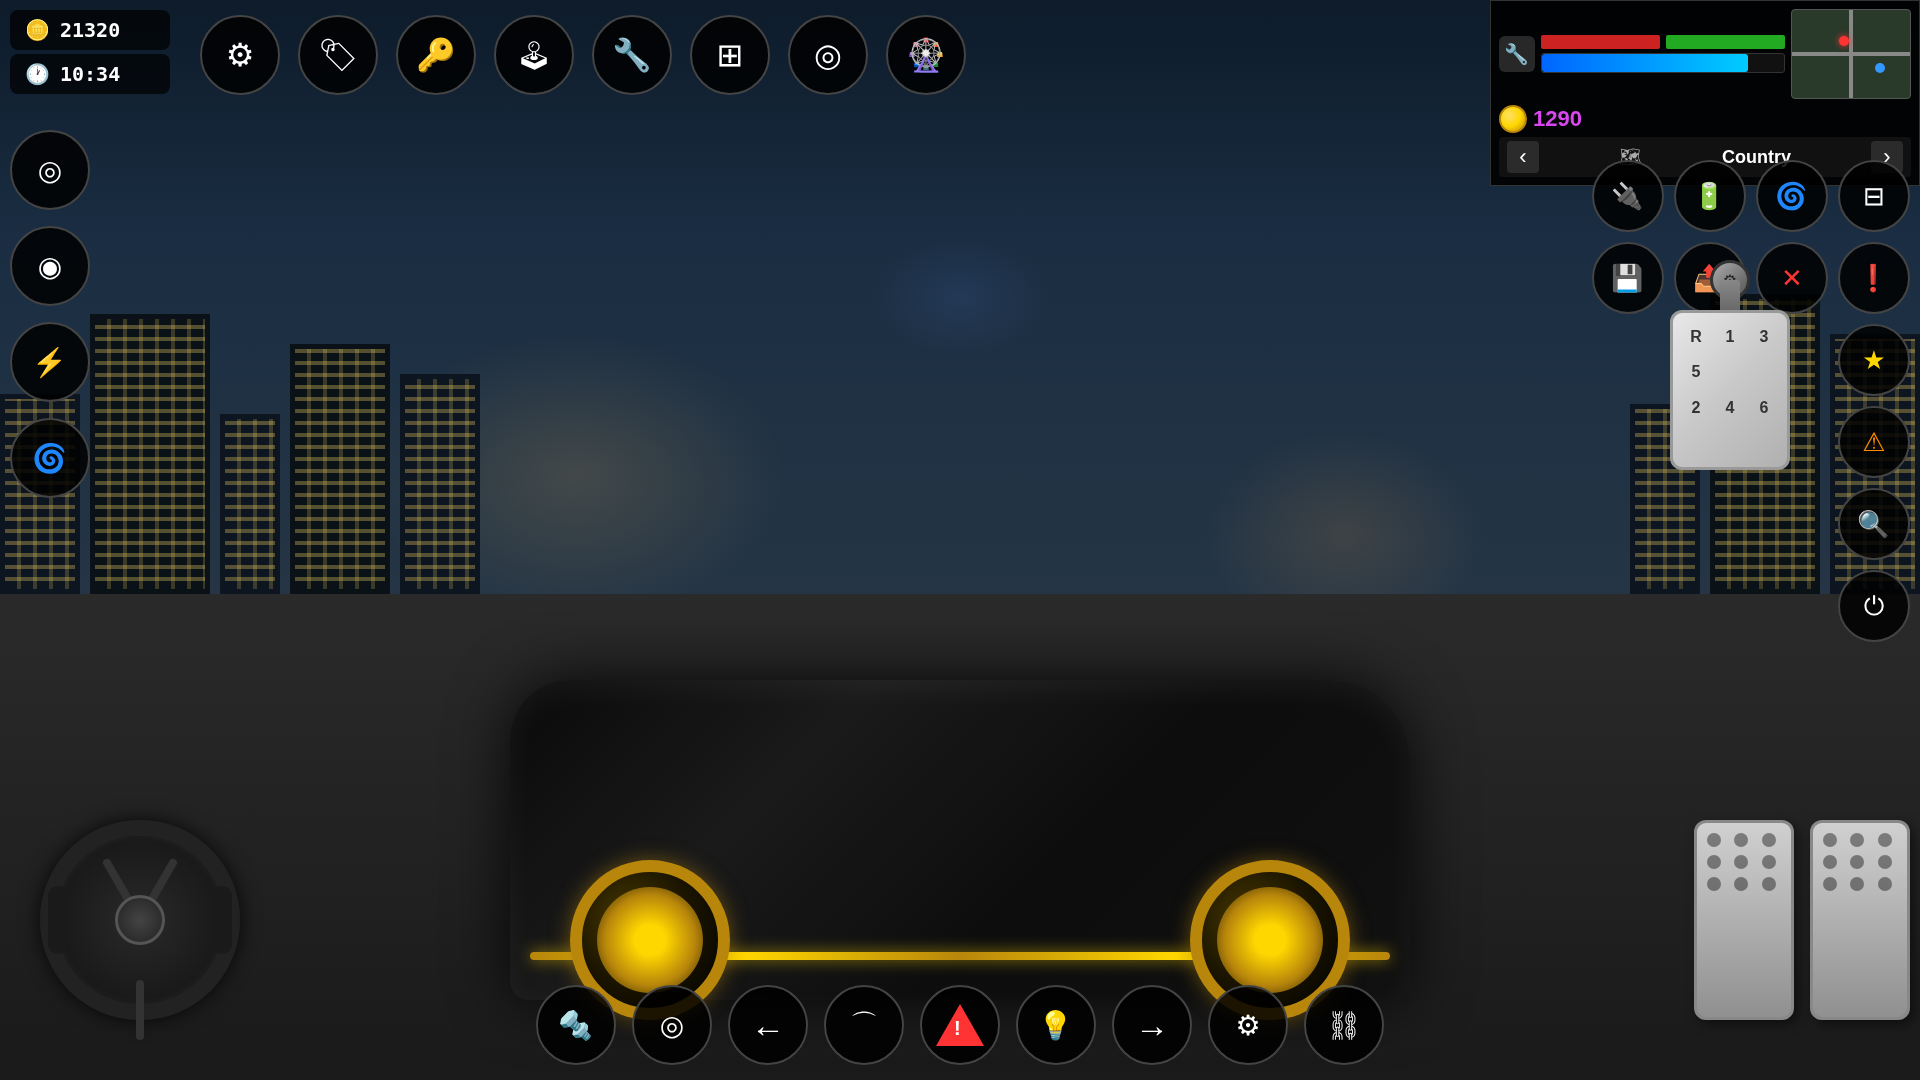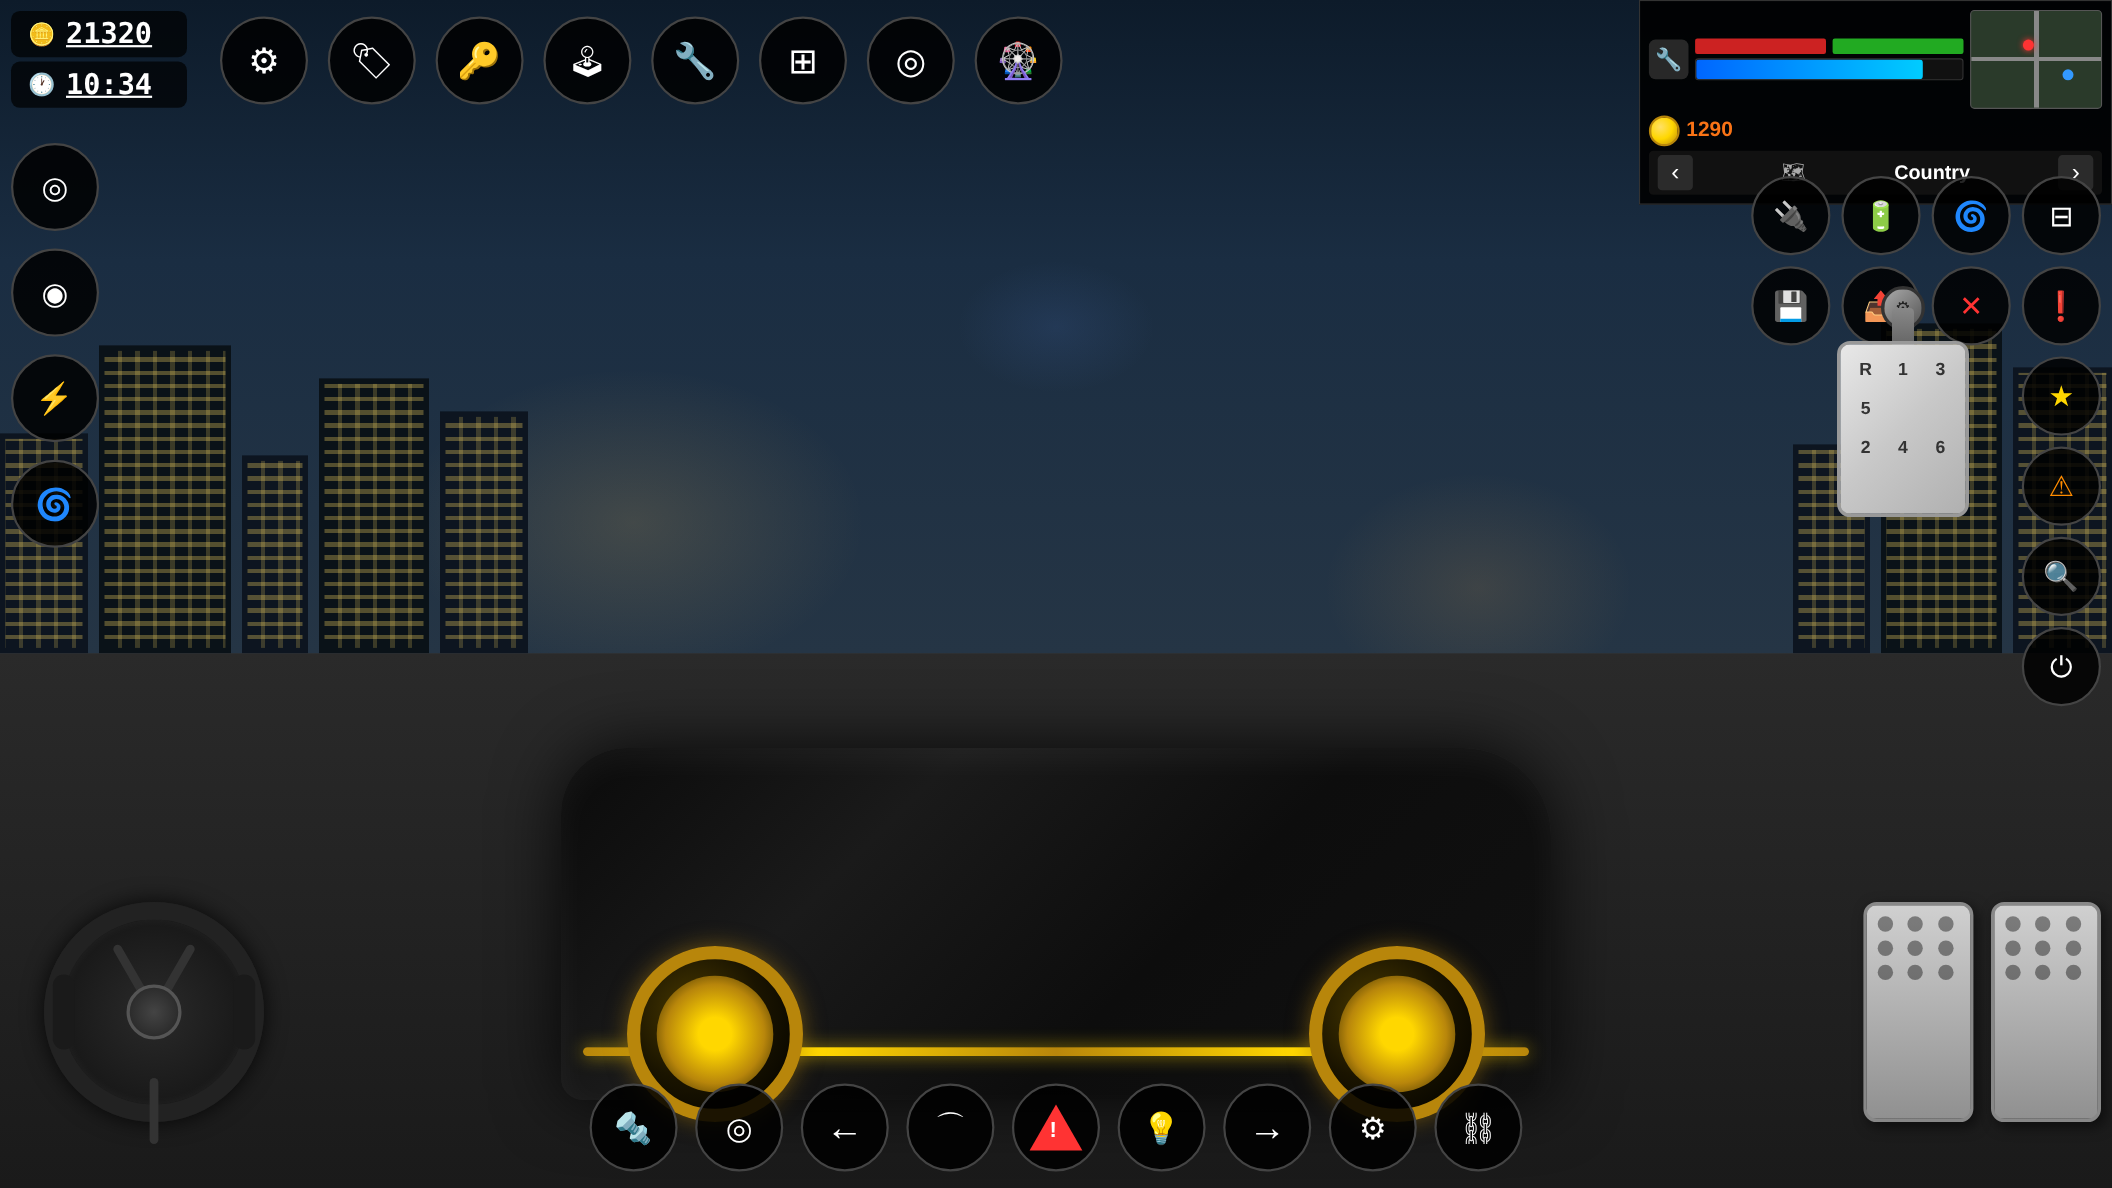--- a/index.html
+++ b/index.html
@@ -153,24 +153,23 @@
       min-width: 160px;
     }
     .stat-icon {
       width: 28px; height: 28px;
       display: flex; align-items: center; justify-content: center;
       color: #ffd700;
       font-size: 20px;
     }
     .stat-value {
       color: #fff;
-      font-size: 26px;
+      font-size: 20px;
       font-weight: bold;
       font-family: monospace;
-      text-decoration: underline;
     }
     .stat-value.timer { color: #fff; }
 
     
     .top-toolbar {
       position: absolute;
       top: 15px;
       left: 200px;
       display: flex;
       gap: 18px;
@@ -320,22 +319,22 @@
       gap: 6px;
       margin: 4px 0;
     }
     .coin-icon {
       width: 28px; height: 28px;
       border-radius: 50%;
       background: radial-gradient(circle at 35% 35%, #ffe066, #ffd700, #b8860b);
       border: 2px solid #b8860b;
     }
     .coin-value {
-      color: #f97316;
-      font-size: 19px;
+      color: #d946ef;
+      font-size: 22px;
       font-weight: bold;
     }
     .hud-nav-row {
       display: flex;
       align-items: center;
       justify-content: space-between;
       background: #111;
       border-radius: 4px;
       padding: 4px 8px;
       margin-top: 4px;

